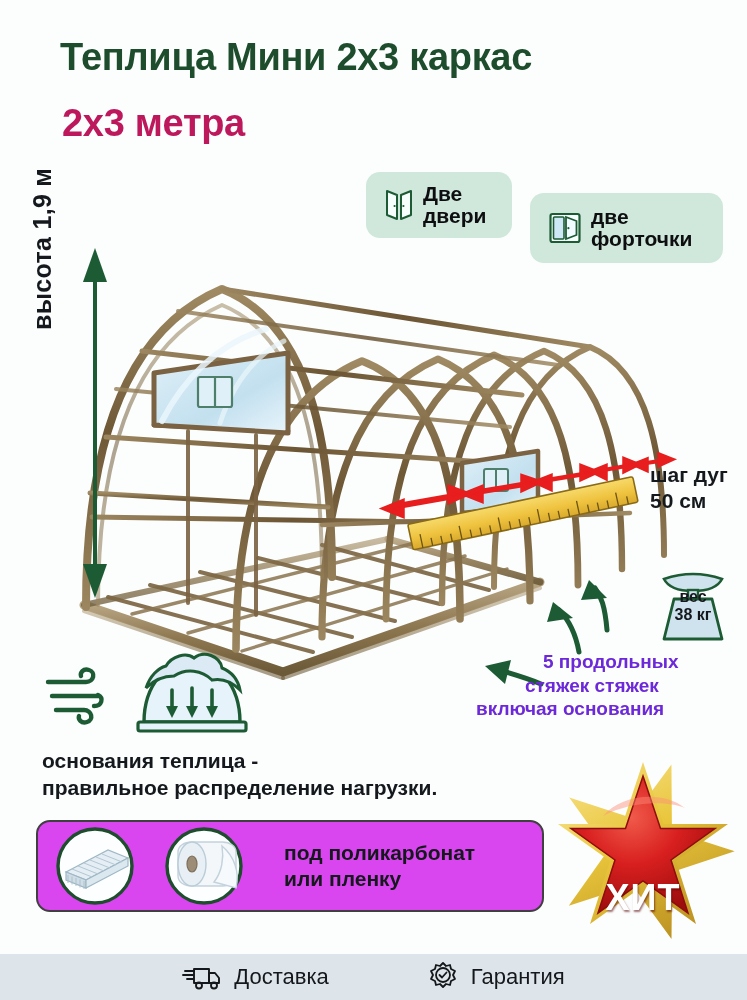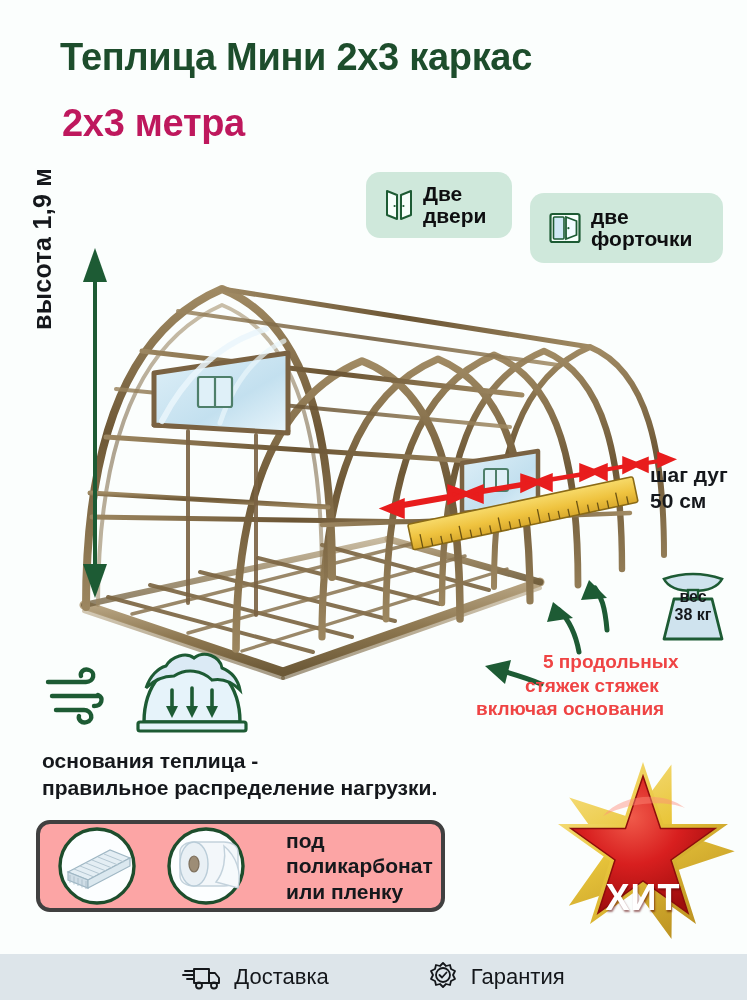--- a/index.html
+++ b/index.html
@@ -53,38 +53,38 @@
     text-align:center;
   }
   .weight-badge .wtxt {
     position:absolute; left:0; top:23px; width:100%;
     font-size:16px; font-weight:bold; color:#15181c; line-height:1.14;
   }
 
   
   .ties-text {
     position:absolute; left:521px; top:650px; width:226px;
-    font-size:19px; font-weight:bold; color:#ef4444;
+    font-size:19px; font-weight:bold; color:#6d28d9;
     line-height:1.24; text-align:left;
   }
   .ties-text .tline { display:block; white-space:nowrap; }
   .tline-1 { margin-left:22px; }
   .tline-2 { margin-left:4px; }
   .tline-3 { margin-left:-45px; }
 
   
   .stab-text {
     position:absolute; left:42px; top:748px; width:470px;
     font-size:21px; font-weight:bold; color:#15181c; line-height:1.27;
   }
 
   
   .poly-box {
-    position:absolute; left:36px; top:820px; width:409px; height:92px;
-    background:#fca5a5; border:4px solid #404040; border-radius:14px;
+    position:absolute; left:36px; top:820px; width:508px; height:92px;
+    background:#d946ef; border:2px solid #404040; border-radius:14px;
     display:flex; align-items:center; padding-left:14px; gap:10px;
   }
   .poly-text {
     font-size:21px; font-weight:bold; color:#15181c; line-height:1.22;
     margin-left:14px;
   }
 
   
   .footer {
     position:absolute; left:0; bottom:0; width:747px; height:46px;

